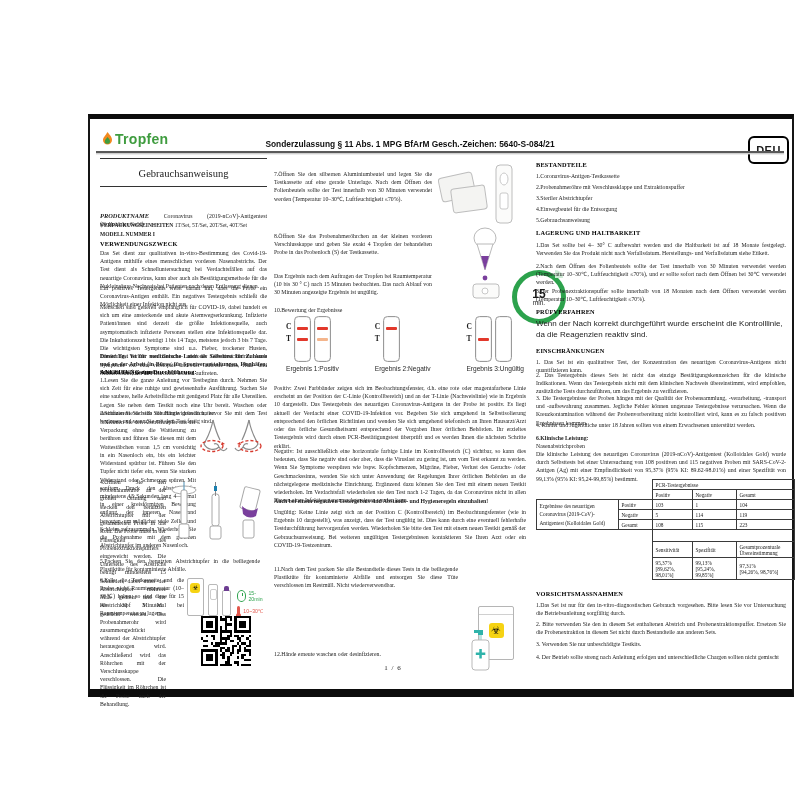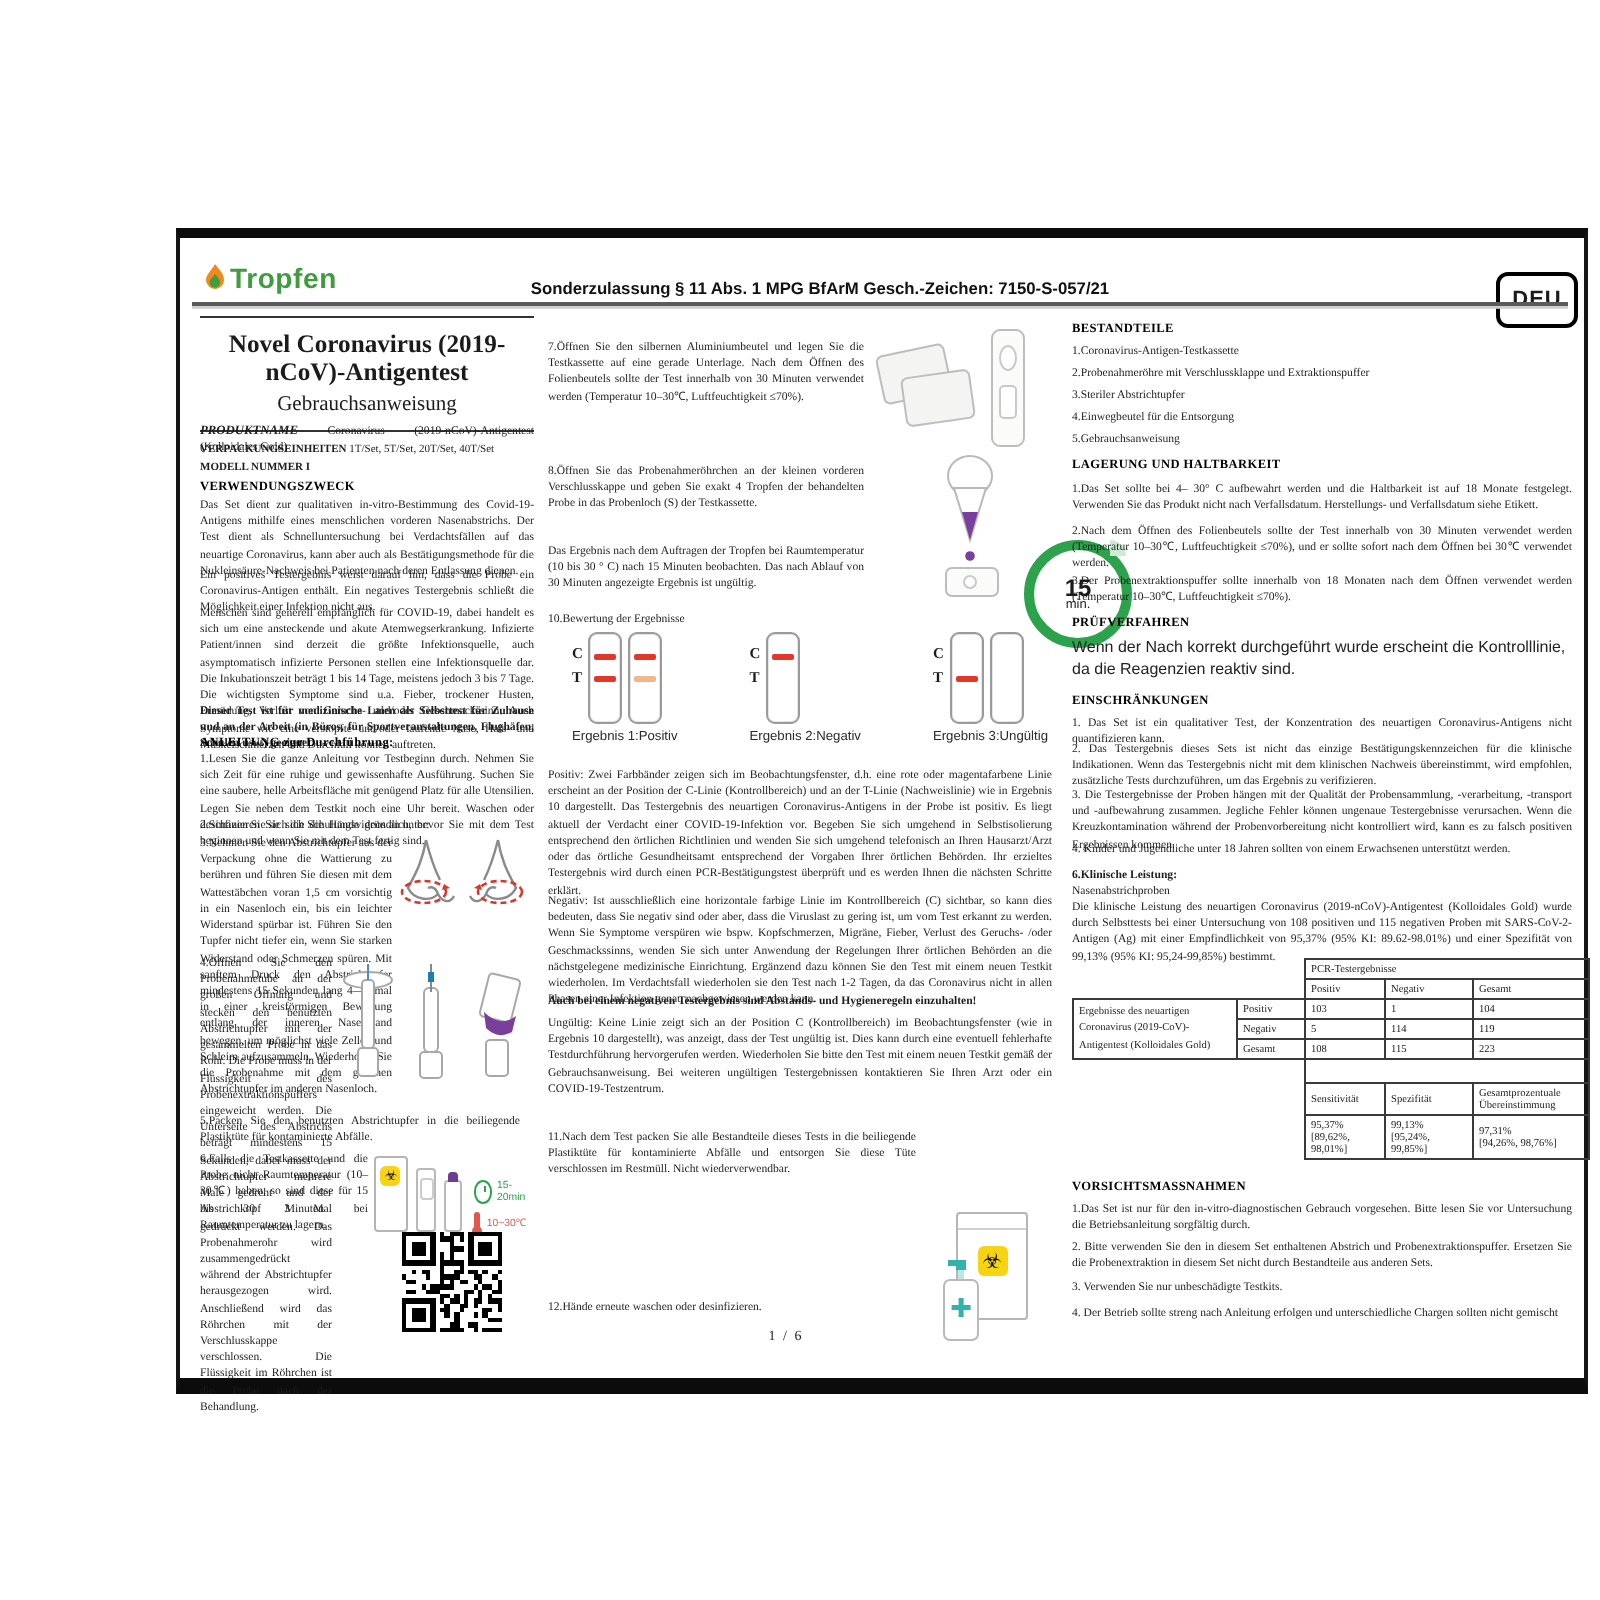--- a/index.html
+++ b/index.html
@@ -63,26 +63,25 @@
 <div class="abs logo">
   <span style="display:inline-block;width:11px;height:14px;">
     <svg width="11" height="14" viewBox="0 0 11 14">
       <path d="M5.5 0 C7.5 3 10 4.5 10 8 A4.5 4.5 0 0 1 1 8 C1 5.5 3.5 3.5 5.5 0 Z" fill="#f2891e"></path>
       <path d="M5.5 5 C6.6 6.6 8 7.2 8 9.2 A2.6 2.6 0 0 1 2.8 9.2 C2.8 7.6 4.4 6.8 5.5 5 Z" fill="#3f9c3f"></path>
     </svg>
   </span>
   <span class="t sans">Tropfen</span>
 </div>
 
-<div class="abs reg sans">Sonderzulassung § 11 Abs. 1 MPG BfArM Gesch.-Zeichen: 7150-S-057/21</div>
+<div class="abs reg sans">Sonderzulassung § 11 Abs. 1 MPG BfArM Gesch.-Zeichen: 5640-S-084/21</div>
 <div class="abs deu sans">DEU</div>
 <div class="abs rule"></div>
 
 <div class="abs titlebox serif">
-  <div class="title">Novel Coronavirus (2019-nCoV)-Antigentest</div>
   <div class="subtitle">Gebrauchsanweisung</div>
 </div>
 
 <div class="abs b6" style="left:100px;top:211px;width:167px;"><span class="bold" style="font-style:italic;font-size:6.4px;">PRODUKTNAME</span><span> Coronavirus (2019-nCoV)-Antigentest (Kolloidales Gold)</span></div>
 <div class="abs b55" style="left:100px;top:222px;width:167px;"><span class="bold">VERPACKUNGSEINHEITEN</span><span> 1T/Set, 5T/Set, 20T/Set, 40T/Set</span></div>
 <div class="abs b55 bold" style="left:100px;top:231px;width:167px;">MODELL NUMMER I</div>
 <div class="abs hd" style="left:100px;top:240px;">VERWENDUNGSZWECK</div>
 <div class="abs b6" style="left:100px;top:249px;width:167px;">Das Set dient zur qualitativen in-vitro-Bestimmung des Covid-19-Antigens mithilfe eines menschlichen vorderen Nasenabstrichs. Der Test dient als Schnelluntersuchung bei Verdachtsfällen auf das neuartige Coronavirus, kann aber auch als Bestätigungsmethode für die Nukleinsäure-Nachweis bei Patienten nach deren Entlassung dienen.</div>
 <div class="abs b6" style="left:100px;top:284px;width:167px;">Ein positives Testergebnis weist darauf hin, dass die Probe ein Coronavirus-Antigen enthält. Ein negatives Testergebnis schließt die Möglichkeit einer Infektion nicht aus.</div>
 <div class="abs b6" style="left:100px;top:303px;width:167px;">Menschen sind generell empfänglich für COVID-19, dabei handelt es sich um eine ansteckende und akute Atemwegserkrankung. Infizierte Patient/innen sind derzeit die größte Infektionsquelle, auch asymptomatisch infizierte Personen stellen eine Infektionsquelle dar. Die Inkubationszeit beträgt 1 bis 14 Tage, meistens jedoch 3 bis 7 Tage. Die wichtigsten Symptome sind u.a. Fieber, trockener Husten, Ermüdung, Verlust von Geruchs- und/oder Geschmackssinn. Auch Symptome wie eine verstopfte und/oder laufende Nase, Hals- und Muskelschmerzen und Durchfall können auftreten.</div>

